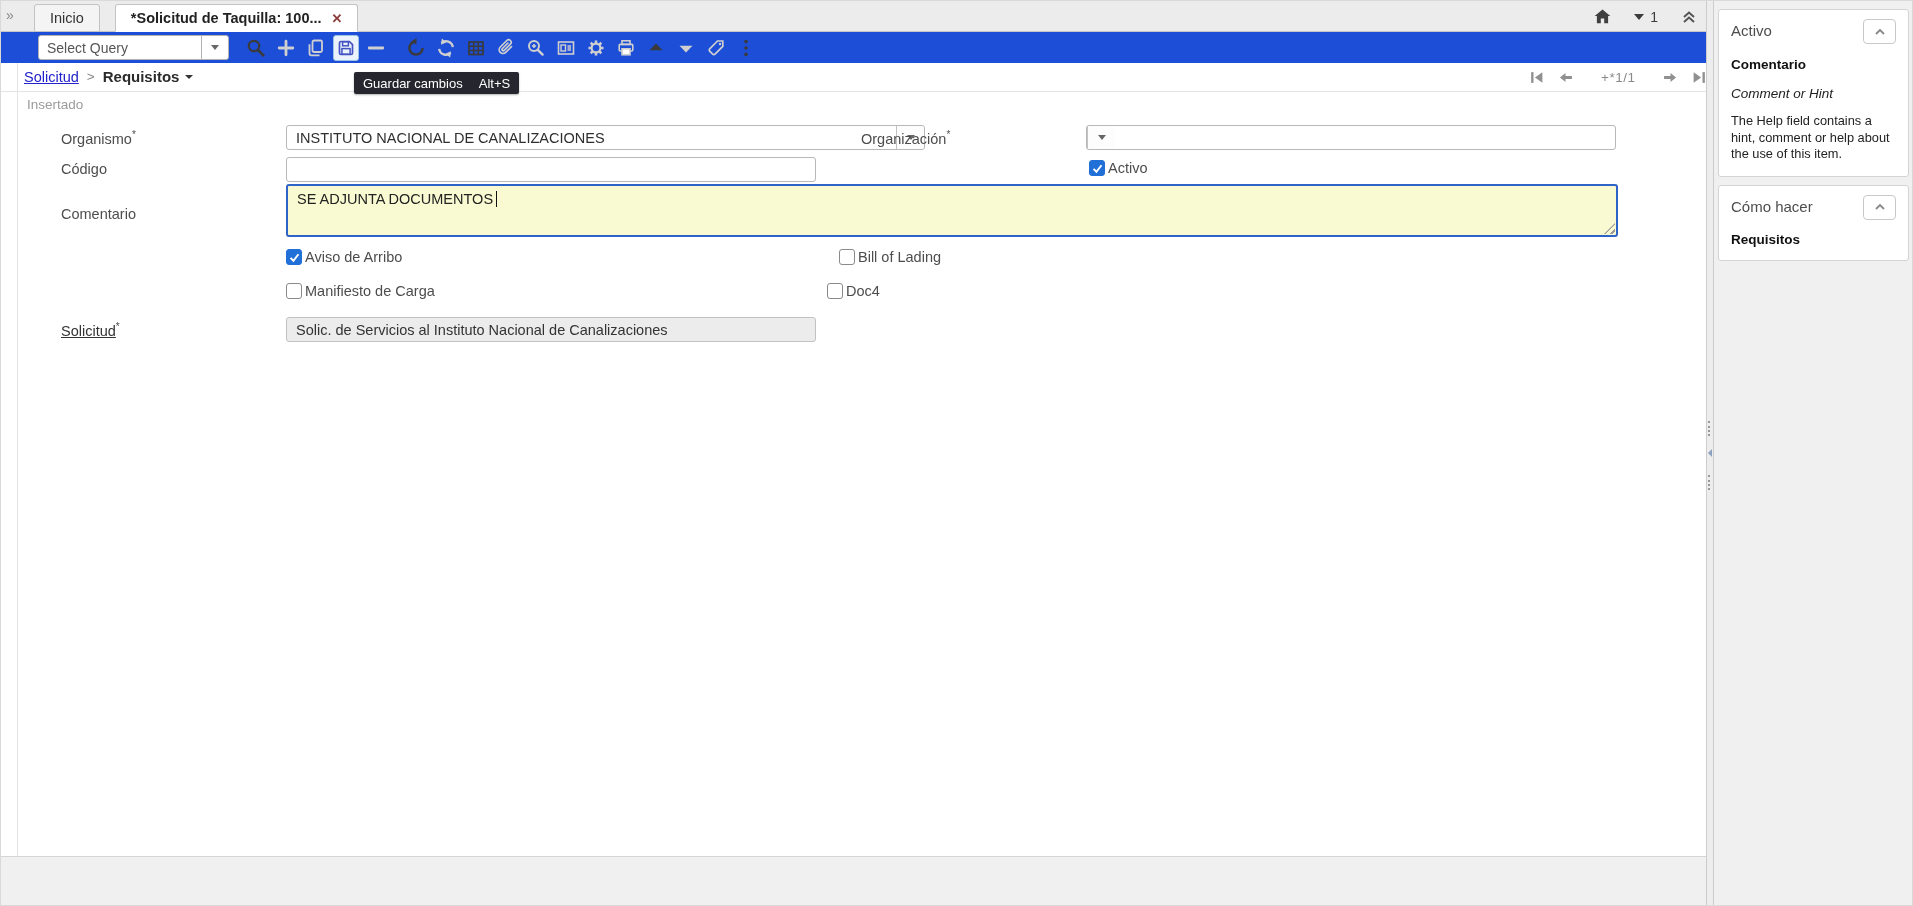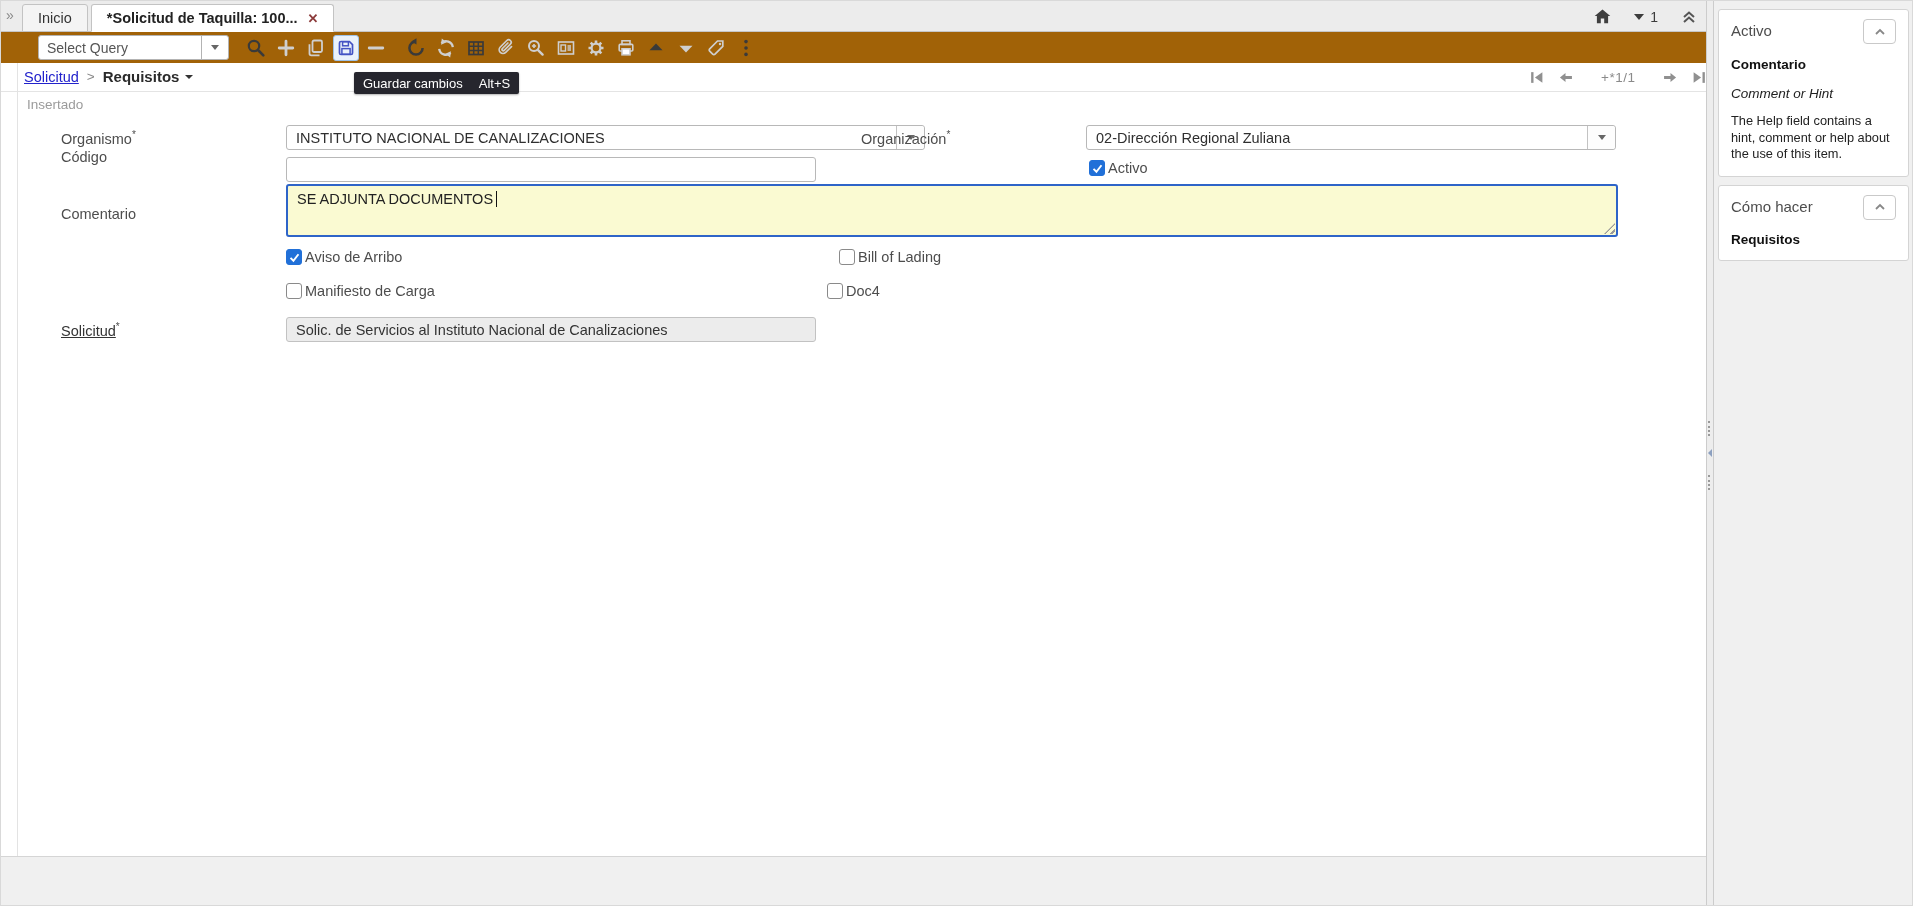--- a/index.html
+++ b/index.html
@@ -6,28 +6,28 @@
   .screen{position:relative;width:1913px;height:906px;background:#ffffff;
     font-family:"Liberation Sans",sans-serif;overflow:hidden;border:1px solid #d9d9d9;box-sizing:border-box;}
   
   .main{position:absolute;left:0;top:0;width:1705px;height:906px;background:#fff;}
   .tabbar{position:absolute;left:0;top:0;width:100%;height:31px;background:#ececec;
     border-bottom:1px solid #c6c6c6;box-sizing:border-box;}
   .expander{position:absolute;left:5px;top:6px;color:#8a8a8a;font-size:14px;cursor:pointer;}
   .tabs{position:absolute;left:21px;top:3px;height:28px;display:flex;}
   .tab{height:28px;box-sizing:border-box;display:flex;align-items:center;padding:0 15px;
     border:1px solid #c3c3c3;border-radius:3px 3px 0 0;background:#f4f4f4;
-    font-size:14.5px;color:#333;margin-right:3px;white-space:nowrap;}
+    font-size:14.5px;color:#333;margin-right:3px;white-space:nowrap;margin-left:12px;}
   .tab.active{background:#fff;font-weight:bold;color:#222;border-bottom-color:#fff;z-index:2;}
   .tab .close{margin-left:10px;color:#8b3a3a;font-weight:bold;font-size:13px;cursor:pointer;}
   .quick{position:absolute;right:8px;top:0;height:31px;display:flex;align-items:center;gap:22px;}
   .quick .sess{display:flex;align-items:center;gap:6px;color:#3c3c3c;font-size:14px;}
   .tri-down{width:0;height:0;border-left:5px solid transparent;border-right:5px solid transparent;border-top:6px solid #3c3c3c;}
   
-  .toolbar{position:absolute;left:0;top:31px;width:100%;height:31px;background:#a16207;}
+  .toolbar{position:absolute;left:0;top:31px;width:100%;height:31px;background:#1d4ed8;}
   .qsel{position:absolute;left:37px;top:3px;width:191px;height:25px;border:1px solid #b3b3b3;
     border-radius:3px;display:flex;align-items:stretch;background:#fff;box-sizing:border-box;}
   .qsel .txt{flex:1;display:flex;align-items:center;padding-left:8px;font-size:14px;color:#555;}
   .qsel .dd{width:26px;border-left:1px solid #b3b3b3;display:flex;align-items:center;justify-content:center;}
   .caret-down{width:0;height:0;border-left:4.5px solid transparent;border-right:4.5px solid transparent;border-top:5px solid #666;}
   .tbicons{position:absolute;left:242px;top:3px;display:flex;align-items:center;}
   .tbtn{width:26px;height:26px;display:flex;align-items:center;justify-content:center;margin-right:4px;
     border:1px solid transparent;border-radius:3px;box-sizing:border-box;cursor:pointer;}
   .tbtn svg{display:block;}
   .tbtn.on{color:#3a3a3a;}
@@ -296,27 +296,26 @@
       <span class="val">INSTITUTO NACIONAL DE CANALIZACIONES</span>
       <span class="dd">
           <span class="caret-down"></span>
         </span>
     </div>
 
     <div class="lbl" style="left:860px;top:128px;width:217px;">
       <span>Organización</span><sup>*</sup>
     </div>
     <div class="combo" style="left:1085px;top:124px;width:530px;">
-      <span class="val">02-Dirección Regional Zuliana</span>
       <span class="dd">
           <span class="caret-down"></span>
         </span>
     </div>
 
-    <div class="lbl" style="left:60px;top:148px;width:217px;">
+    <div class="lbl" style="left:60px;top:160px;width:217px;">
       <span>Código</span>
     </div>
     <div class="input" style="left:285px;top:156px;width:530px;">
       <span></span>
     </div>
 
     <div class="cbrow" style="left:1088px;top:159px;">
       <span class="cbx checked">
         <svg width="13" height="13" viewBox="0 0 18 18">
             <path d="M3.5 9.5 L7.5 13.5 L14.5 4.5" stroke="#fff" stroke-width="2.6" fill="none"></path>

